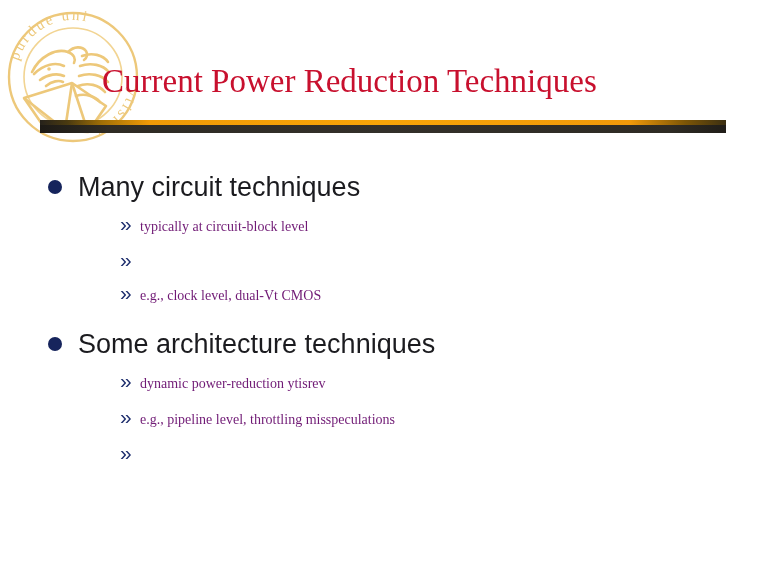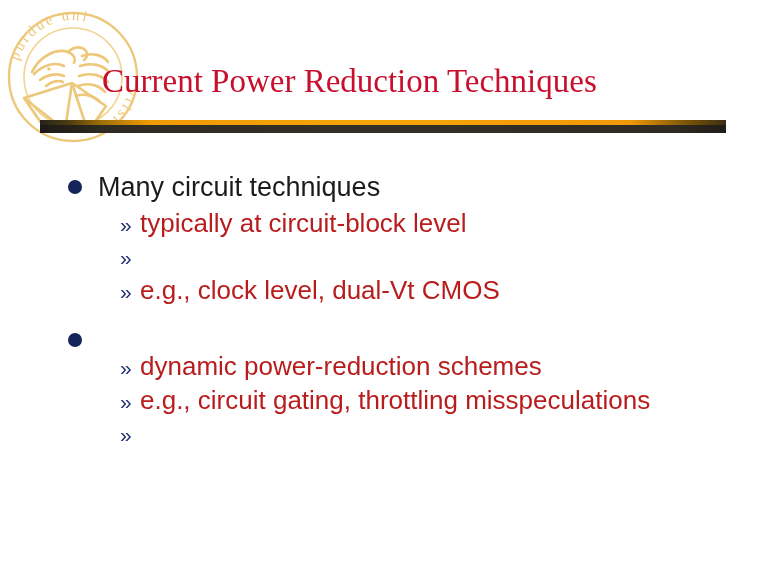--- a/index.html
+++ b/index.html
@@ -88,21 +88,21 @@
     position: absolute;
     left: 0;
     top: 160px;
     width: 768px;
   }
 
   .bullet-l1 {
     position: relative;
     display: flex;
     align-items: flex-start;
-    padding-left: 68px;
+    padding-left: 48px;
     margin-top: 10px;
     margin-bottom: 2px;
   }
   .bullet-l1 .marker {
     flex: 0 0 auto;
     width: 14px;
     height: 14px;
     border-radius: 50%;
     background: #16245c;
     margin-top: 10px;
@@ -123,24 +123,25 @@
     margin-top: 6px;
   }
   .bullet-l2 .marker {
     flex: 0 0 auto;
     width: 20px;
     font-size: 21px;
     line-height: 27px;
     color: #1f2f6e;
   }
   .bullet-l2 .text {
-    font-size: 26px;
+    font-size: 14px;
     line-height: 27px;
-    color: #b91c1c;
+    color: #701a75;
     white-space: nowrap;
+    font-family: Liberation Serif, serif;
   }
 
   .group-gap { height: 8px; }
 </style>
 </head>
 <body>
 
 <div class="slide">
 
   <div class="logo">
@@ -209,30 +210,31 @@
 
     <div class="bullet-l2">
       <span class="marker">»</span>
       <span class="text">e.g., clock level, dual-Vt CMOS</span>
     </div>
 
     <div class="group-gap"></div>
 
     <div class="bullet-l1">
       <span class="marker"></span>
-    </div>
-
-    <div class="bullet-l2">
-      <span class="marker">»</span>
-      <span class="text">dynamic power-reduction schemes</span>
-    </div>
-
-    <div class="bullet-l2">
-      <span class="marker">»</span>
-      <span class="text">e.g., circuit gating, throttling misspeculations</span>
+      <span class="text">Some architecture techniques</span>
+    </div>
+
+    <div class="bullet-l2">
+      <span class="marker">»</span>
+      <span class="text">dynamic power-reduction ytisrev</span>
+    </div>
+
+    <div class="bullet-l2">
+      <span class="marker">»</span>
+      <span class="text">e.g., pipeline level, throttling misspeculations</span>
     </div>
 
     <div class="bullet-l2">
       <span class="marker">»</span>
     </div>
 
   </div>
 </div>
 
 </body></html>

